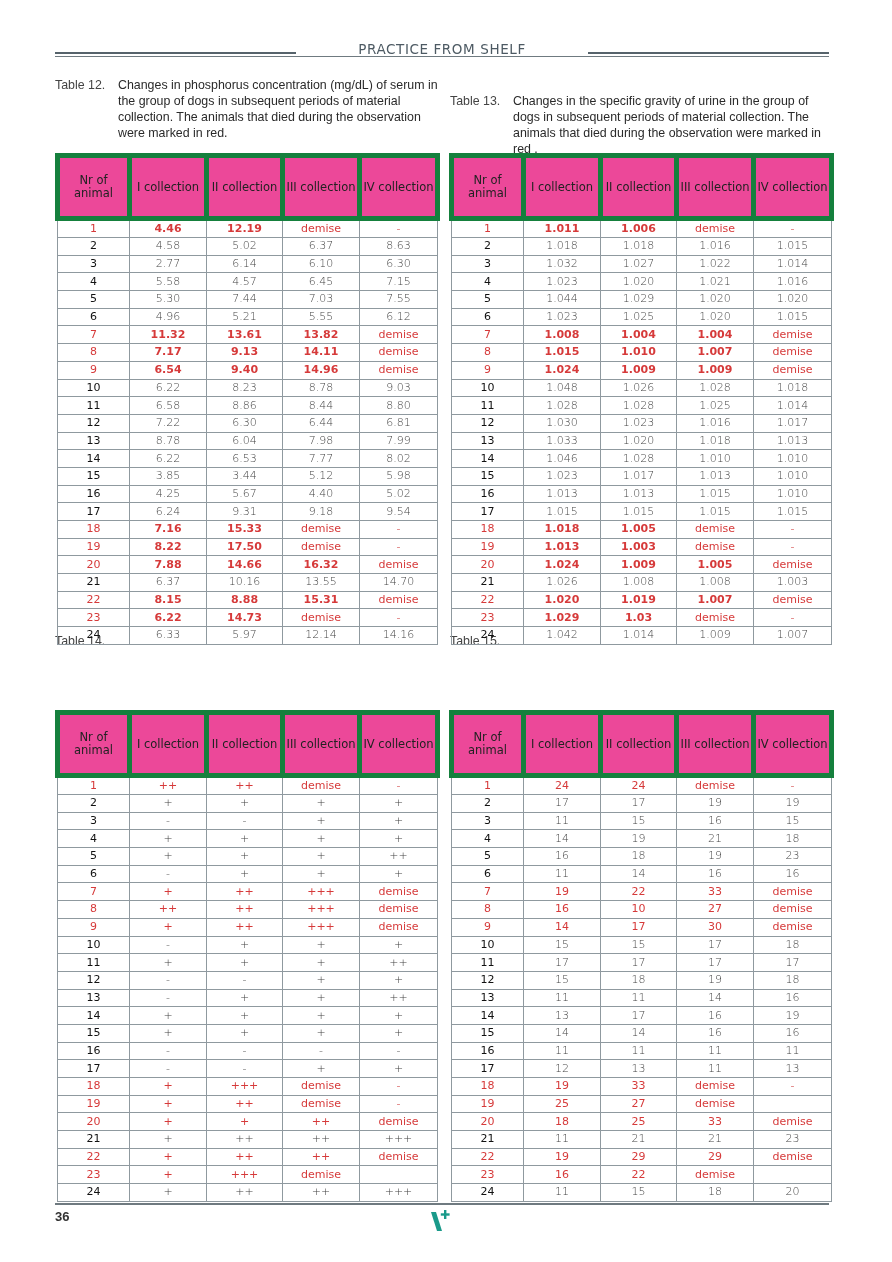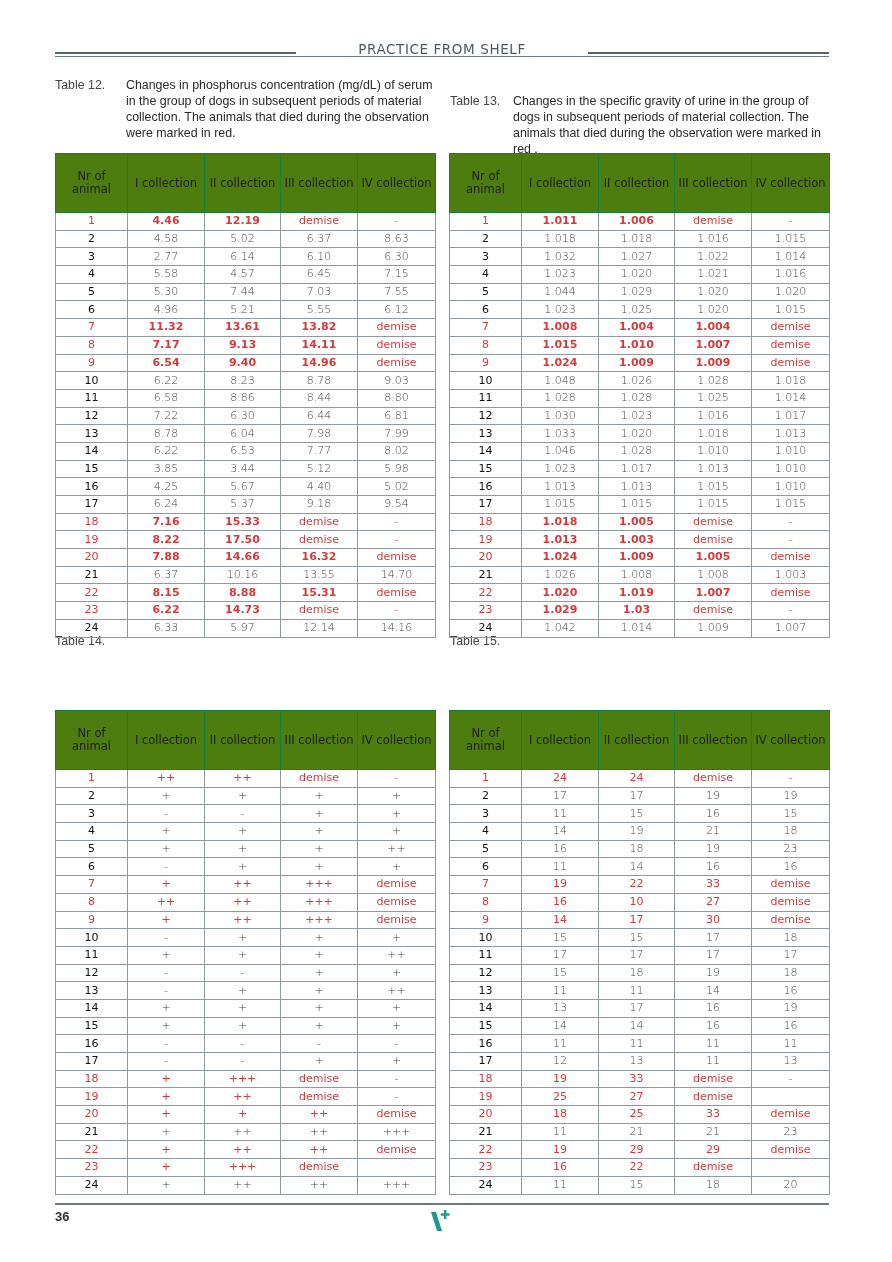--- a/index.html
+++ b/index.html
@@ -28,21 +28,21 @@
       font-family: "DejaVu Sans", sans-serif; font-size: 13.5px; letter-spacing: 0.6px;
       color: #4d5a63;
     }
     
     .caption {
       position: absolute; display: flex; font-size: 12.4px; line-height: 16px; color: #2a2a2a;
       font-family: "Liberation Sans", sans-serif;
     }
     .caption .num { width: 63px; flex: none; color: #444; }
     .caption .text { flex: 1; }
-    #cap12 { left: 55px; top: 77px; width: 385px; gap: 8px; }
+    #cap12 { left: 55px; top: 77px; width: 385px; }
     #cap13 { left: 450px; top: 64px; width: 385px; margin-top: 29px; }
     #cap14 { left: 55px; top: 633px; width: 385px; }
     #cap15 { left: 450px; top: 633px; width: 385px; }
 
     
     table.data {
       position: absolute;
       border-collapse: collapse;
       width: 380px;
       font-family: "DejaVu Sans", sans-serif;
@@ -52,25 +52,25 @@
     #t12 { left: 55px; top: 153px; }
     #t13 { left: 449px; top: 153px; }
     #t14 { left: 55px; top: 710px; }
     #t15 { left: 449px; top: 710px; }
     table.data col.c0 { width: 72px; }
     table.data col.c1 { width: 77px; }
     table.data col.c2 { width: 76px; }
     table.data col.c3 { width: 77px; }
     table.data col.c4 { width: 78px; }
     table.data th {
-      background: #4d7c0f;
+      background: #ec4899;
       font-weight: normal;
       color: #222;
       height: 34px;
-      border: 1px solid #15803d;
+      border: 5px solid #15803d;
       line-height: 13px;
       font-size: 11.5px;
       white-space: nowrap;
       padding: 16px 1px;
     }
     table.data td {
       height: 17.7px;
       border: 1px solid #8f999f;
       border-top: 1.5px solid #7d878d;
       text-align: center;
@@ -250,21 +250,21 @@
       <tr>
         <td class="nr">16</td>
         <td>4.25</td>
         <td>5.67</td>
         <td>4.40</td>
         <td>5.02</td>
       </tr>
       <tr>
         <td class="nr">17</td>
         <td>6.24</td>
-        <td>5.37</td>
+        <td>9.31</td>
         <td>9.18</td>
         <td>9.54</td>
       </tr>
       <tr class="dead">
         <td class="nr">18</td>
         <td>7.16</td>
         <td>15.33</td>
         <td class="demise">demise</td>
         <td class="dash">-</td>
       </tr>

